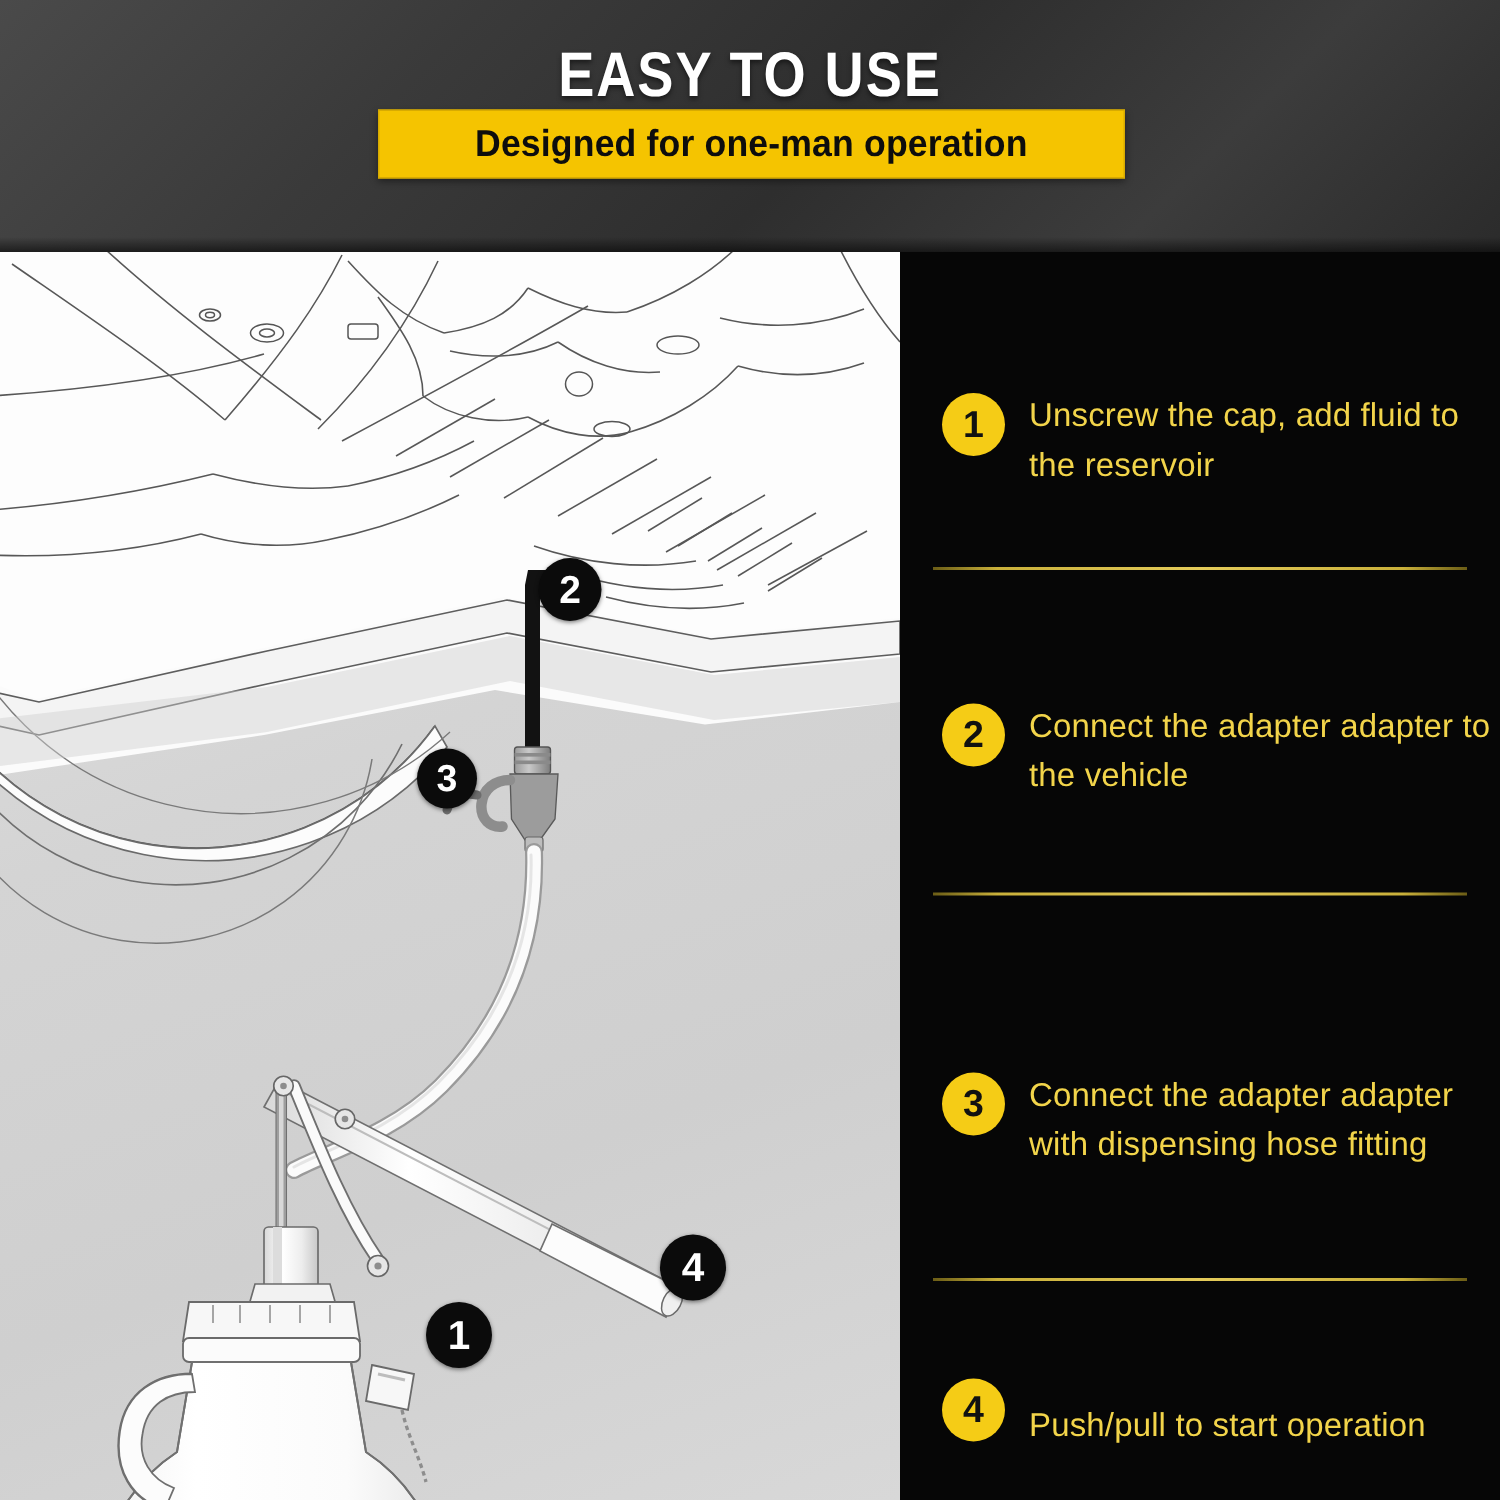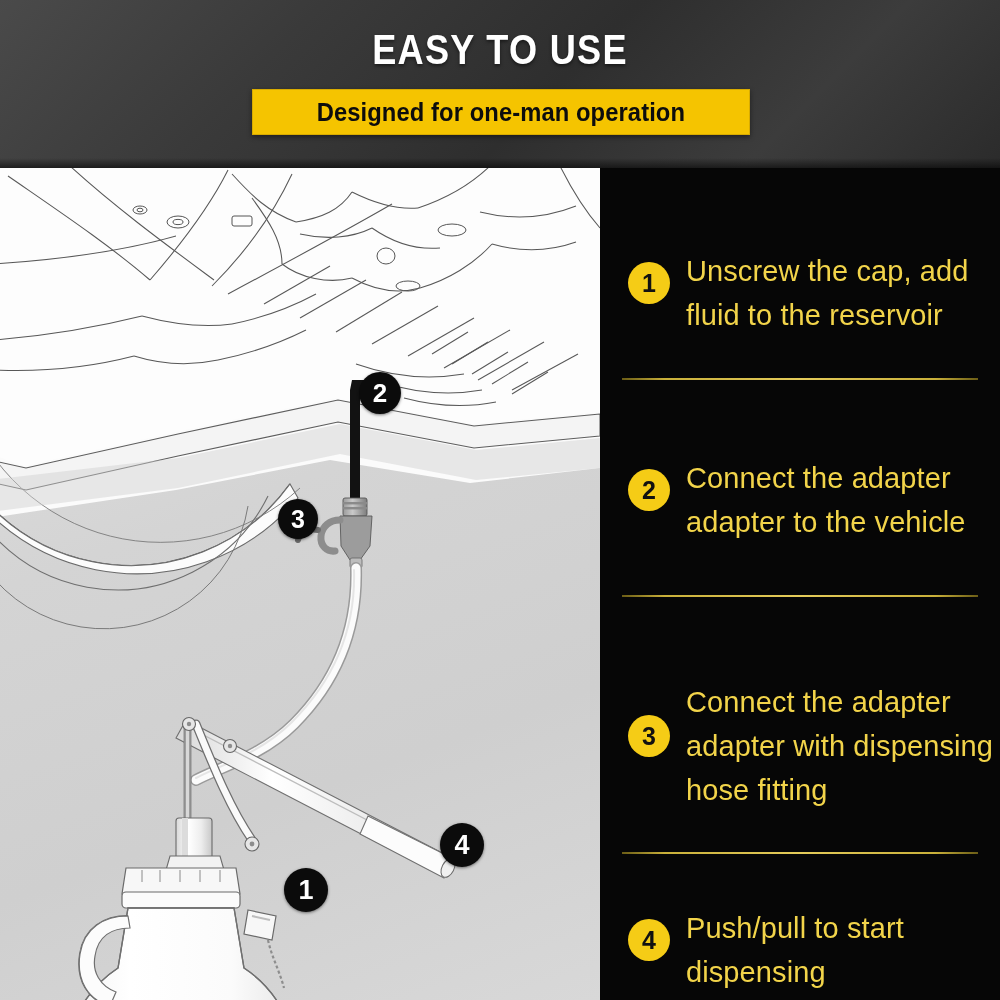--- a/index.html
+++ b/index.html
@@ -28,21 +28,21 @@
     position:absolute;left:0;right:0;top:26px;
     text-align:center;
     color:#ffffff;
     font-size:42px;
     font-weight:bold;
     letter-spacing:1.5px;
     transform:scaleX(.86);
     text-shadow:0 2px 4px rgba(0,0,0,.5);
   }
   .header-banner{
-    position:absolute;left:252px;top:89px;
+    position:absolute;left:252px;top:73px;
     width:496px;height:44px;
     background:#F5C400;
     border:1px solid #d8ab00;
     box-shadow:0 2px 5px rgba(0,0,0,.45);
     display:flex;align-items:center;justify-content:center;
   }
   .header-banner span{
     color:#0d0d0d;
     font-size:25px;
     font-weight:bold;
@@ -97,21 +97,21 @@
     width:42px;height:42px;border-radius:50%;
     background:#F5CC16;
     color:#111111;
     display:flex;align-items:center;justify-content:center;
     font-size:25px;font-weight:bold;
     margin-left:28px;margin-right:16px;
   }
   .step-text{
     flex:1 1 auto;
     color:#F2D44A;
-    font-size:29px;
+    font-size:22px;
     line-height:1.52;
     padding-right:6px;
     letter-spacing:.1px;
     margin-top:20px;
   }
   .divider{
     position:absolute;left:22px;width:356px;height:2px;
     background:linear-gradient(90deg,#6b5d16 0%,#c9b03a 12%,#e4cb5a 50%,#c9b03a 88%,#6b5d16 100%);
   }
   .d1{top:210px;}
@@ -345,18 +345,18 @@
     <div class="divider d2"></div>
 
     <div class="step s3">
       <div class="badge">3</div>
       <div class="step-text">Connect the adapter adapter with dispensing hose fitting</div>
     </div>
     <div class="divider d3"></div>
 
     <div class="step s4">
       <div class="badge">4</div>
-      <div class="step-text">Push/pull to start dispensing</div>
+      <div class="step-text">Push/pull to start operation</div>
     </div>
 
   </div>
 
 </div>
 
 </body></html>

